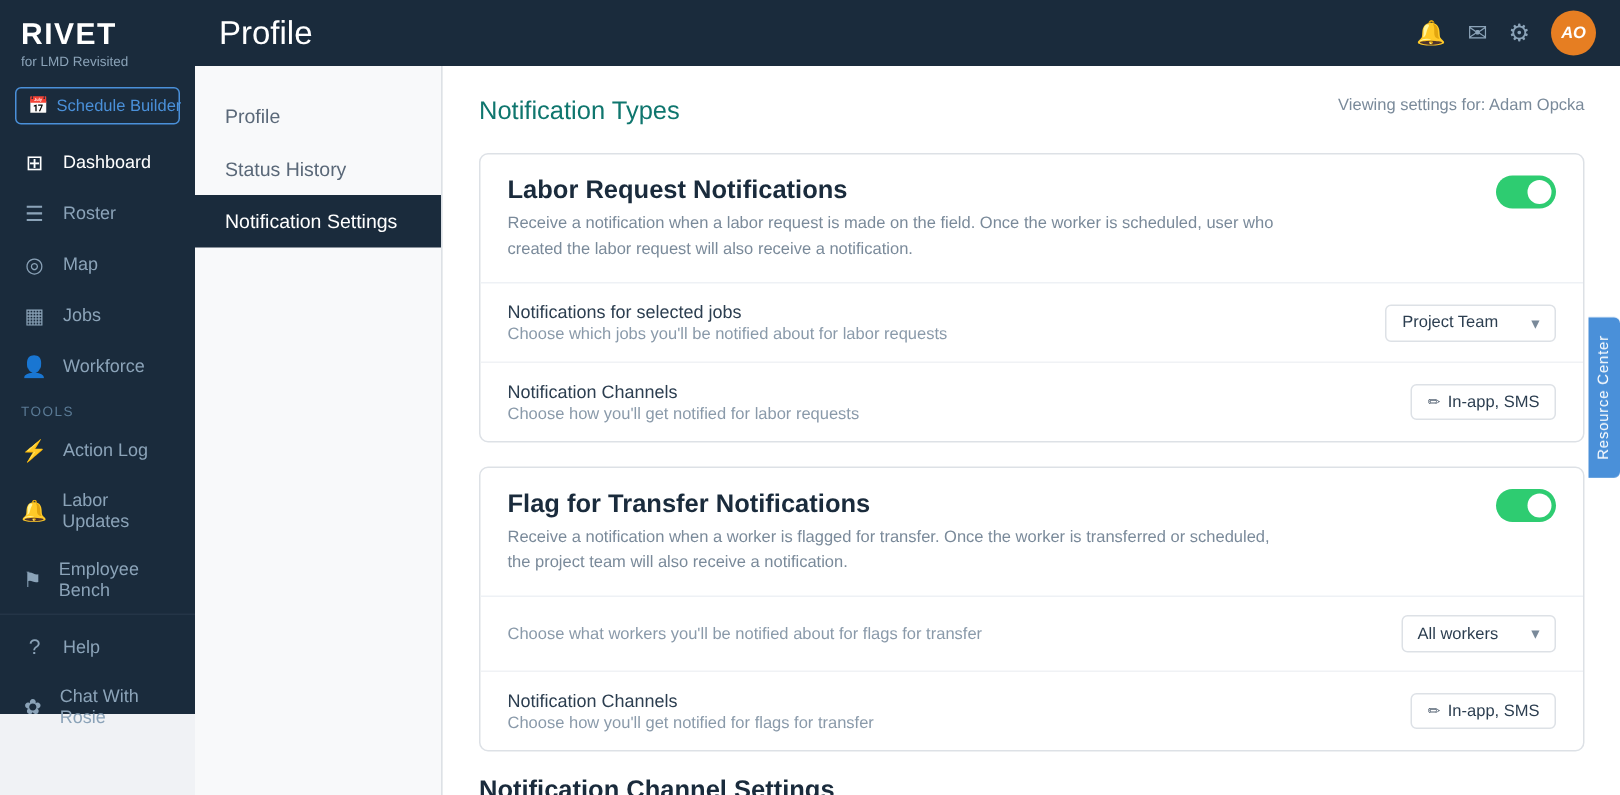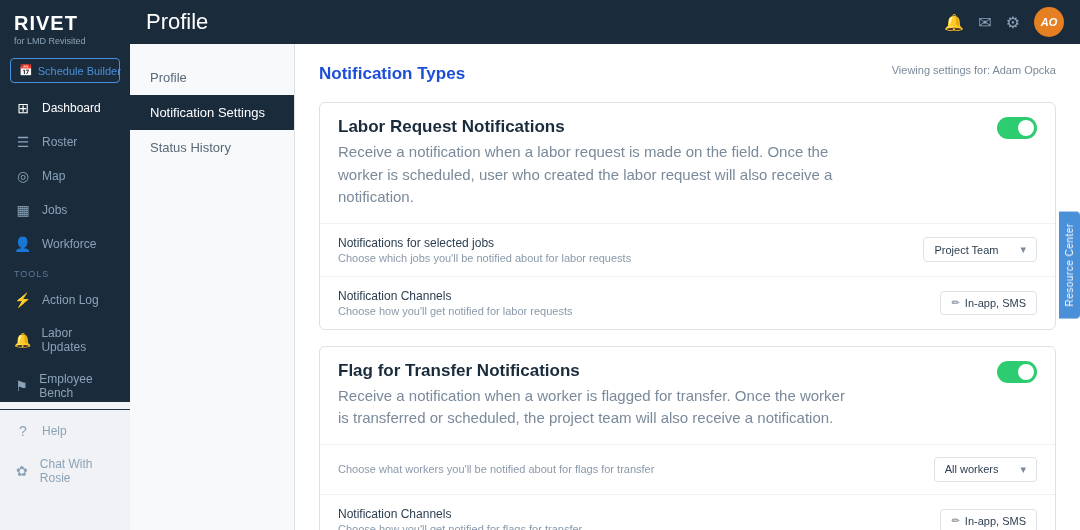--- a/index.html
+++ b/index.html
@@ -4,21 +4,21 @@
   <style>
     * { box-sizing: border-box; margin: 0; padding: 0; }
     body { font-family: -apple-system, BlinkMacSystemFont, 'Segoe UI', sans-serif; background: #f0f2f5; display: flex; height: 530px; overflow: hidden; }
 
     
     .sidebar {
       width: 130px;
       background: #1a2b3c;
       display: flex;
       flex-direction: column;
-      height: 402px;
+      height: 476px;
       flex-shrink: 0;
     }
     .sidebar-logo {
       padding: 12px 14px 4px;
       color: white;
     }
     .sidebar-logo .logo-text {
       font-size: 20px;
       font-weight: 800;
       color: white;
@@ -150,22 +150,22 @@
     }
 
     .settings-header {
       display: flex;
       justify-content: space-between;
       align-items: flex-start;
       margin-bottom: 18px;
     }
     .section-title {
       font-size: 17px;
-      font-weight: 700;
-      color: #1d4ed8;
+      font-weight: 400;
+      color: #0f766e;
     }
     .viewing-settings {
       font-size: 11px;
       color: #7a8a9a;
     }
 
     .section-card {
       border: 1px solid #dde1e6;
       border-radius: 6px;
       margin-bottom: 16px;
@@ -179,21 +179,21 @@
       justify-content: space-between;
     }
     .section-card-header-text {}
     .card-title {
       font-size: 17px;
       font-weight: 600;
       color: #1a2b3c;
       margin-bottom: 4px;
     }
     .card-desc {
-      font-size: 15px;
+      font-size: 11px;
       color: #7a8a9a;
       max-width: 520px;
       line-height: 1.5;
     }
 
     .toggle {
       width: 40px;
       height: 22px;
       background: #2ecc71;
       border-radius: 11px;
@@ -361,22 +361,22 @@
     <span class="topbar-icon">✉</span>
     <span class="topbar-icon">⚙</span>
     <div class="avatar">AO</div>
   </div>
 </div>
 
 <div class="main-wrapper">
 
   <div class="left-panel">
     <div class="left-panel-item">Profile</div>
+    <div class="left-panel-item">Status History</div>
     <div class="left-panel-item active">Notification Settings</div>
-    <div class="left-panel-item">Status History</div>
   </div>
 
   <div class="content-area">
 
     <div class="settings-header">
       <span class="section-title">Notification Types</span>
       <span class="viewing-settings">Viewing settings for: Adam Opcka</span>
     </div>
 
     <div class="section-card">

